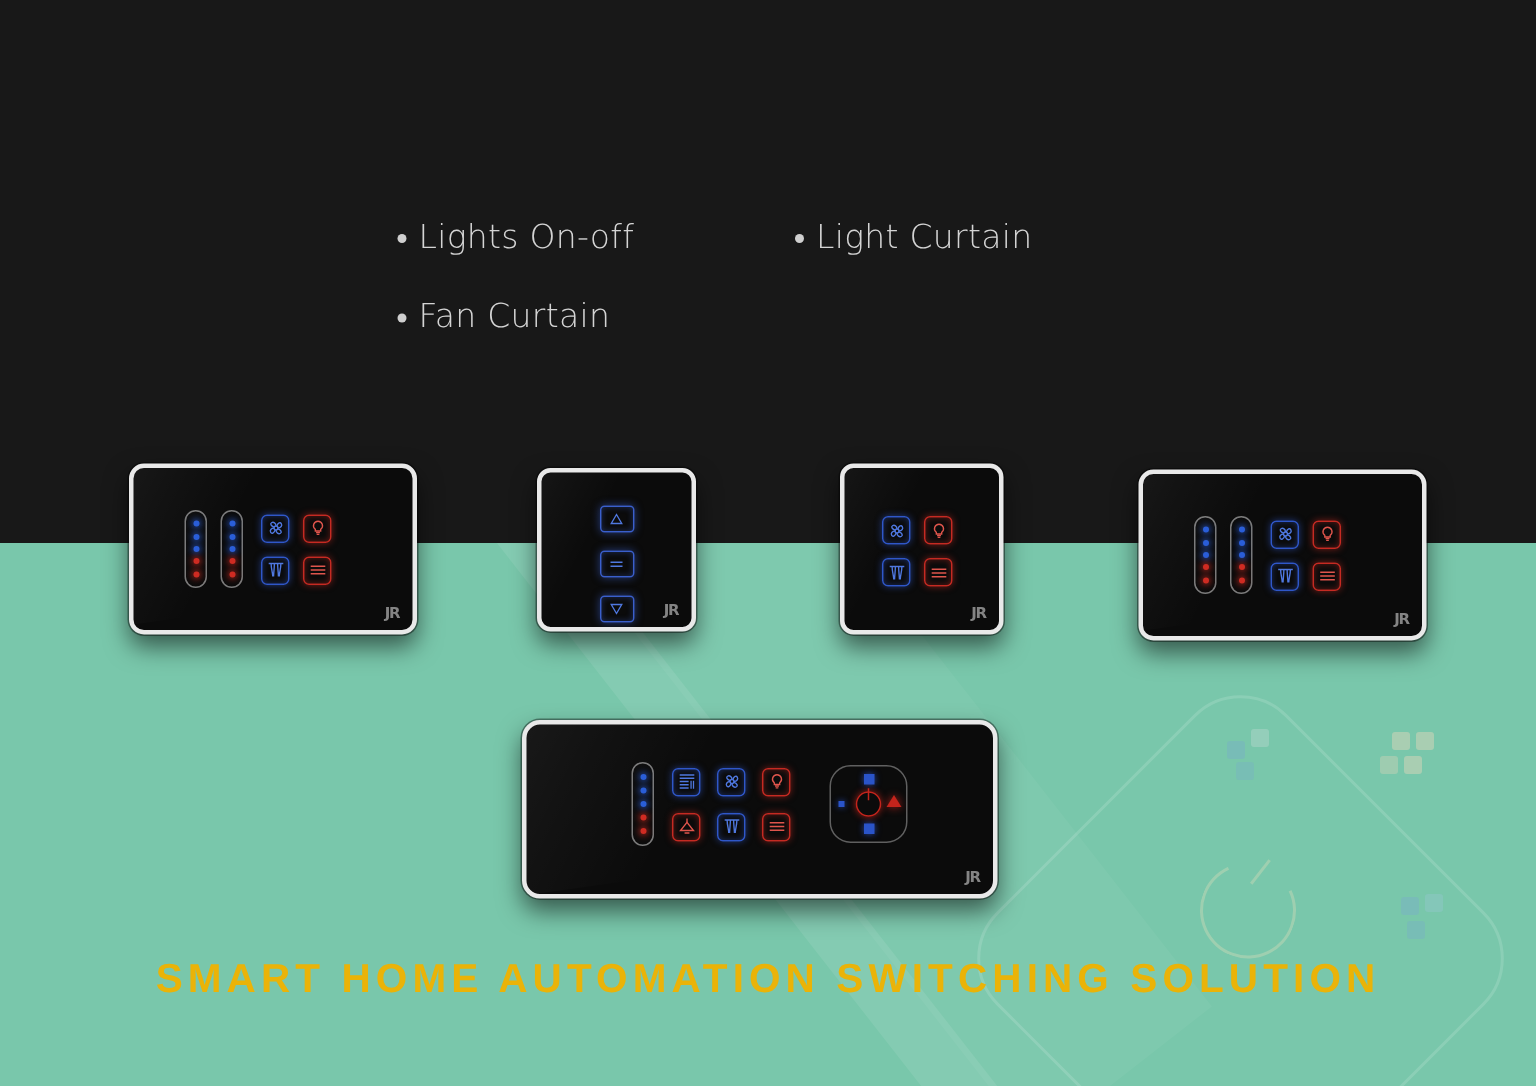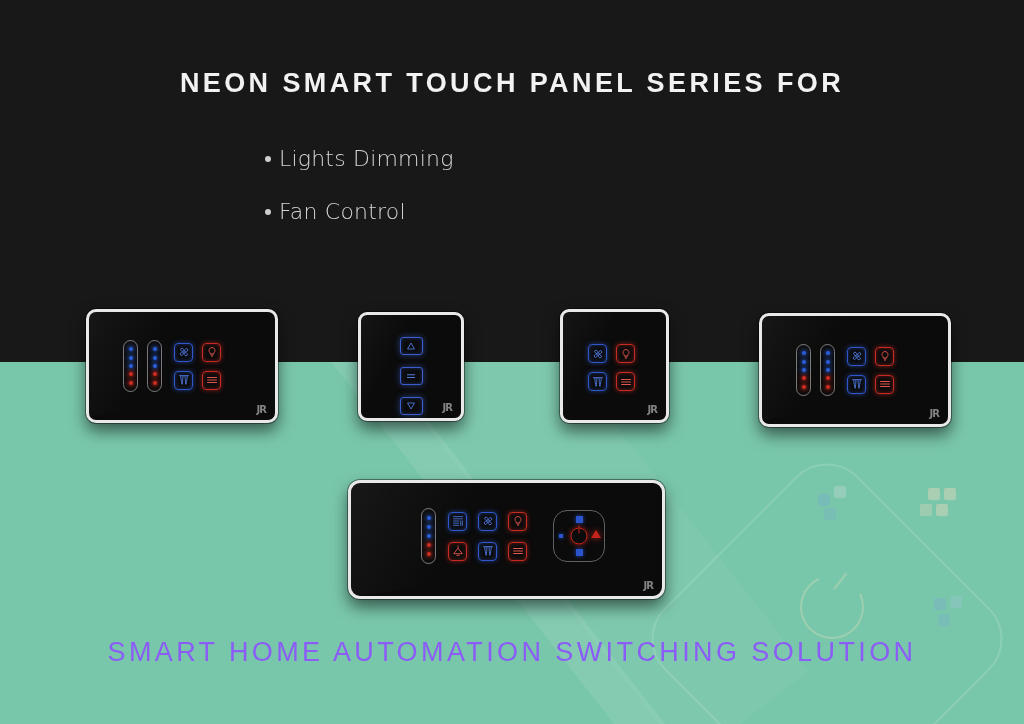--- a/index.html
+++ b/index.html
@@ -39,21 +39,21 @@
   }
   .bullets{position:absolute;left:265px;top:146px;width:560px;}
   .brow{display:flex;margin-bottom:28px;}
   .bcol{width:265px;display:flex;align-items:center;}
   .bdot{width:6px;height:6px;border-radius:50%;background:#cfcfcf;margin-right:8px;flex:0 0 auto;}
   .btxt{color:#d4d4d4;font-size:22px;font-weight:300;letter-spacing:.2px;
         font-family:"DejaVu Sans", sans-serif;}
 
   .banner{
     position:absolute;left:0;top:637px;width:1024px;text-align:center;
-    color:#8b5cf6;font-size:27px;font-weight:normal;letter-spacing:3.4px;
+    color:#eab308;font-size:27px;font-weight:bold;letter-spacing:3.4px;
   }
 
   
   .panel{
     position:absolute;background:#0b0b0b;
     border:3px solid #e9e9e9;
     box-shadow:0 8px 16px rgba(0,0,0,.55), 0 0 0 1px rgba(0,0,0,.4);
     overflow:hidden;
   }
   .panel .gloss{
@@ -146,33 +146,36 @@
 
     <div>
       
       
       
       
       
     </div>
   </div>
 
-  <div class="title">NEON SMART TOUCH PANEL SERIES FOR</div>
 
   <div class="bullets">
     <div class="brow">
       <div class="bcol">
         <span class="bdot"></span>
-        <span class="btxt">Lights Dimming</span>
+        <span class="btxt">Lights On-off</span>
+      </div>
+      <div class="bcol">
+        <span class="bdot"></span>
+        <span class="btxt">Light Curtain</span>
       </div>
     </div>
     <div class="brow">
       <div class="bcol">
         <span class="bdot"></span>
-        <span class="btxt">Fan Control</span>
+        <span class="btxt">Fan Curtain</span>
       </div>
     </div>
   </div>
 
   <div class="panel" style="left:86px;top:309px;width:186px;height:108px;border-radius:10px;">
     <div class="gloss"></div>
     <div class="face" style="left:34px;top:28px;gap:9px;">
       <div class="strip" style="height:52px;">
         <span class="led b"></span>
         <span class="led b"></span>

